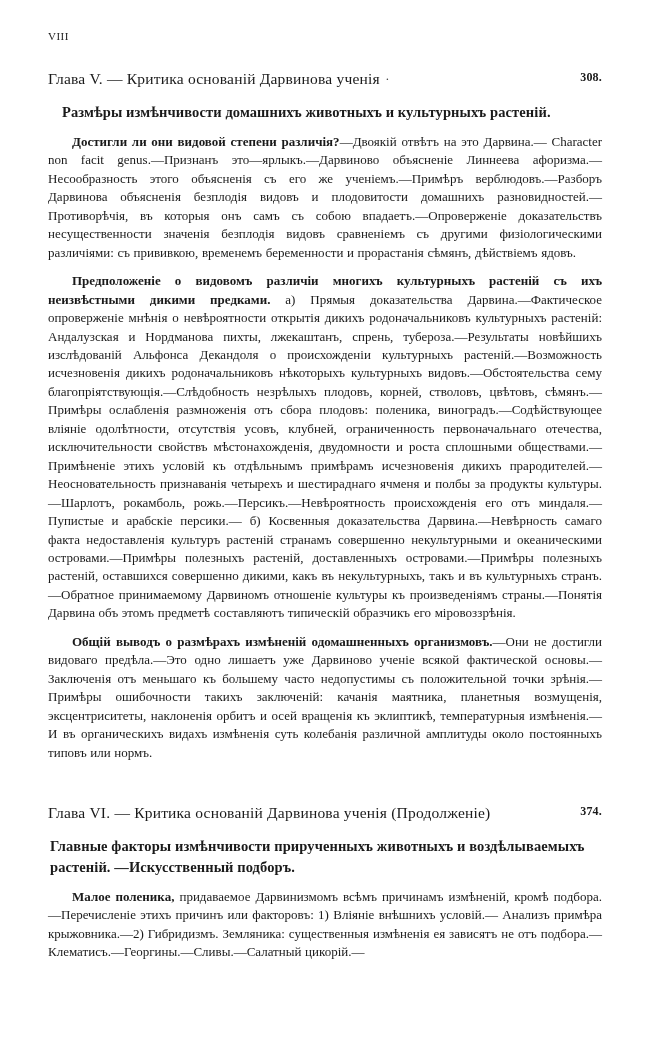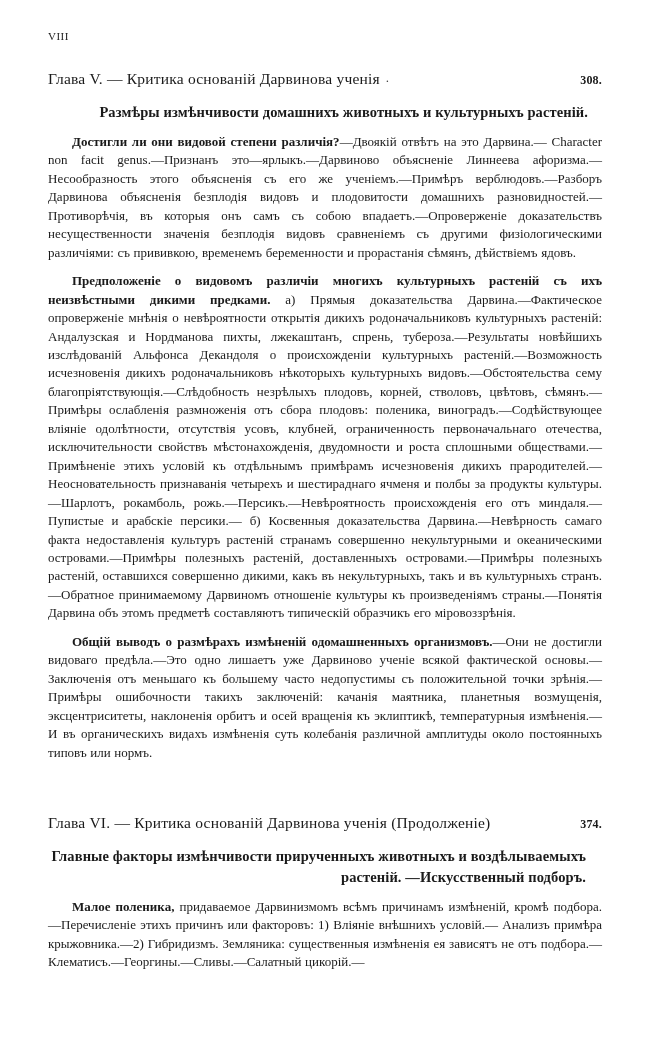--- a/index.html
+++ b/index.html
@@ -33,21 +33,21 @@
   }
   .content {
     position: absolute;
     left: 48px;
     top: 58px;
     width: 554px;
   }
 
   .chapter-line {
     display: flex;
-    align-items: flex-end;
+    align-items: flex-start;
     justify-content: space-between;
     font-size: 15.5px;
     margin-top: 12px;
     margin-bottom: 4px;
     letter-spacing: 0.2px;
   }
   .chapter-line .ch-title {
     white-space: nowrap;
   }
   .chapter-line .ch-dotfill {
@@ -60,25 +60,25 @@
     color: #444;
     font-size: 13px;
     letter-spacing: 2px;
   }
   .chapter-line .ch-page {
     font-size: 12px;
     font-weight: bold;
     white-space: nowrap;
   }
   .chapter-line.second {
-    margin-top: 26px;
+    margin-top: 16px;
   }
 
   .section-head {
-    text-align: right;
+    text-align: left;
     font-size: 14.5px;
     font-weight: bold;
     line-height: 1.45;
     margin: 14px 14px 10px 14px;
     letter-spacing: 0.1px;
   }
   .section-head.wide {
     margin-left: 2px;
     margin-right: 16px;
   }

